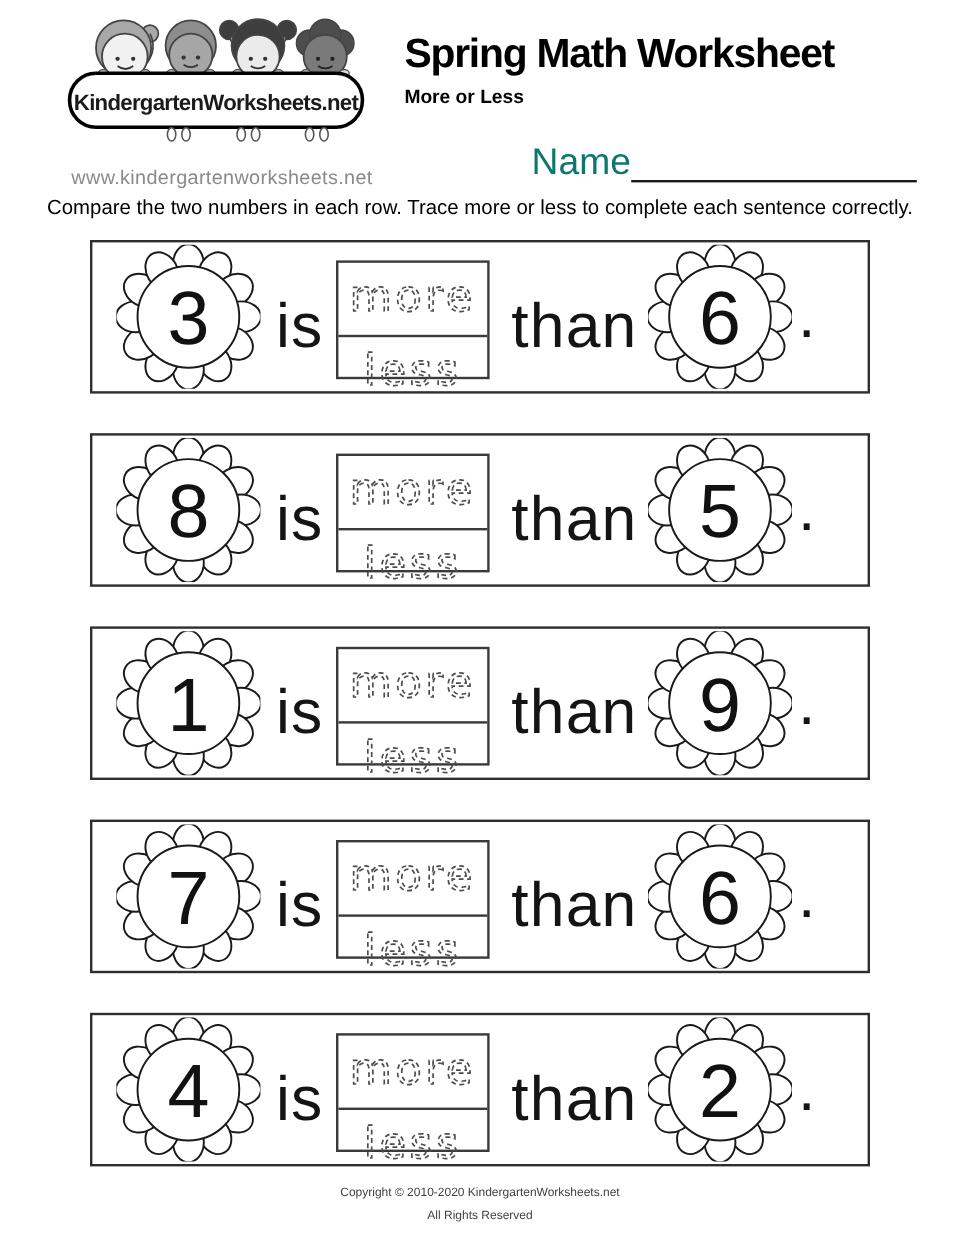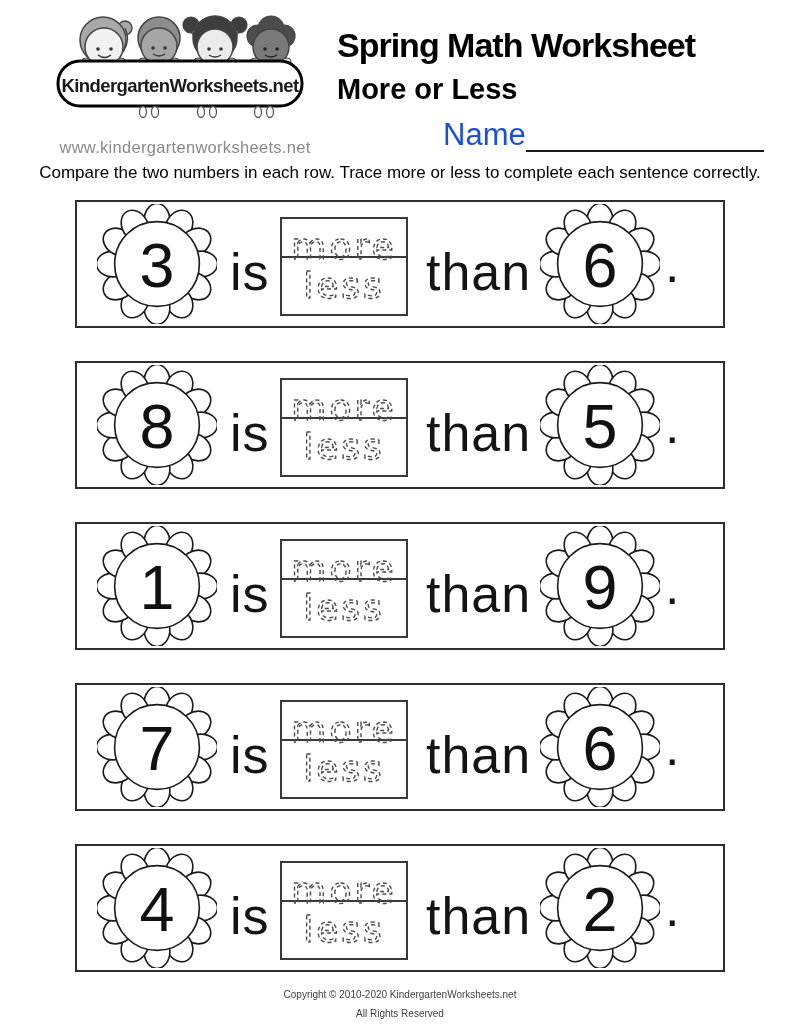--- a/index.html
+++ b/index.html
@@ -8,44 +8,44 @@
     font-family:"Liberation Sans", sans-serif; color:#111; overflow:hidden;
   }
 
   
   .logo { position:absolute; left:55px; top:0; width:260px; }
   .logo-url { text-align:center; color:#8a8a8a; font-size:16.5px; letter-spacing:.3px; margin-top:12px; }
 
   
   .titleblock { position:absolute; left:337px; top:26px; }
   .title { font-size:34px; letter-spacing:-1px; font-weight:bold; color:#000; }
-  .subtitle { font-size:29px; font-weight:bold; margin-top:8px; color:#000; }
+  .subtitle { font-size:16px; font-weight:bold; margin-top:8px; color:#000; }
 
   
   .nameline { position:absolute; left:443px; top:118px; display:flex; align-items:flex-end; }
-  .name-label { font-size:31px; color:#1d4ed8; line-height:34px; }
+  .name-label { font-size:31px; color:#0f766e; line-height:34px; }
   .name-underline { width:238px; height:30px; border-bottom:2px solid #1a1a1a; }
 
   
   .instruction { position:absolute; top:163px; left:0; width:100%; text-align:center; font-size:17px; color:#000; }
 
   
   .rows { position:absolute; left:75px; top:200px; width:650px; display:flex; flex-direction:column; gap:33px; }
   .row { position:relative; box-sizing:border-box; height:128px; border:2px solid #2e2e2e; background:#fff; }
   .flower { position:absolute; top:2px; }
   .flower.left  { left:20px; }
   .flower.right { left:463px; }
   .flower-num { font-family:"Liberation Sans", sans-serif; font-size:66px; fill:#111; }
   .word { position:absolute; top:44px; font-size:52px; letter-spacing:1px; color:#141414; line-height:1; }
   .word.is   { left:153px; }
   .word.than { left:349px; }
   .period    { position:absolute; left:588px; top:36px; font-size:52px; color:#141414; line-height:1; }
 
   .trace-box { position:absolute; left:203px; top:15px; width:128px; height:99px; box-sizing:border-box; border:2px solid #3a3a3a; background:#fff; }
-  .trace-half { box-sizing:border-box; width:100%; height:39px; }
+  .trace-half { box-sizing:border-box; width:100%; height:62px; }
   .trace-half.top { border-bottom:2px solid #3a3a3a; }
   .trace-text {
     font-family:"DejaVu Sans", sans-serif; font-size:36px; letter-spacing:3px;
     fill:none; stroke:#4d4d4d; stroke-width:1.4; stroke-dasharray:4 3;
   }
 
   
   .footer { position:absolute; top:985px; left:0; width:100%; text-align:center; color:#3f3f3f; font-size:10px; line-height:19px; }
 
   .hidden-defs { position:absolute; width:0; height:0; }

